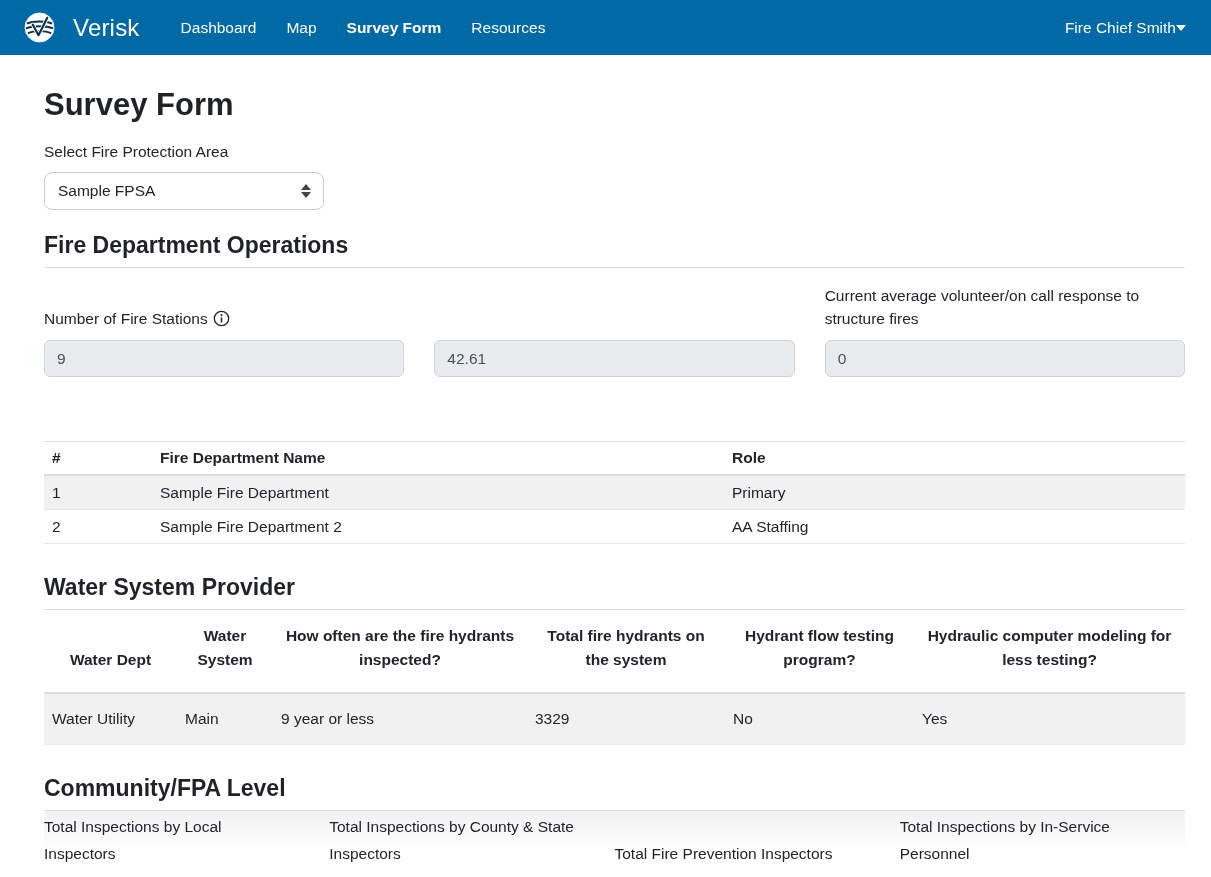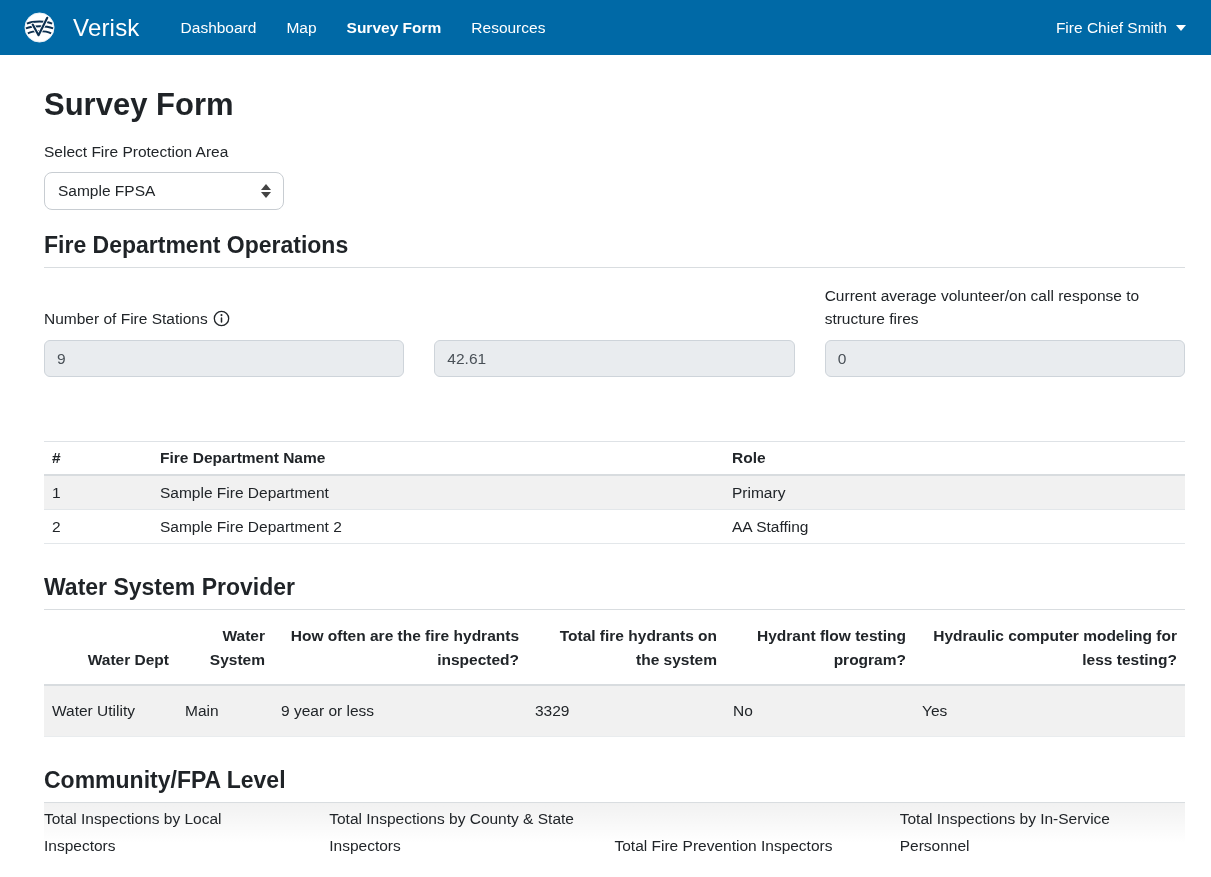--- a/index.html
+++ b/index.html
@@ -29,40 +29,39 @@
     font-size: 15.5px;
     padding: 8px 15px;
     cursor: pointer;
     white-space: nowrap;
   }
   .nav-item.active { font-weight: 700; }
   .user-menu {
     margin-left: auto;
     display: flex;
     align-items: center;
-    gap: 9px;
     font-size: 15.5px;
     cursor: pointer;
     justify-content: flex-end;
   }
   .caret-down {
     width: 0; height: 0;
     border-left: 5px solid transparent;
     border-right: 5px solid transparent;
     border-top: 6px solid #fff;
     display: inline-block;
   }
 
   
   .main { padding: 0 26px 0 44px; }
   h1 { font-size: 31px; font-weight: 700; margin-top: 32px; color: #1f2327; }
   .fpa-label { display: block; margin-top: 18px; font-size: 15.5px; line-height: 21px; }
   .select-box {
     margin-top: 10px;
-    width: 240px;
+    width: 280px;
     height: 38px;
     border: 1px solid #c8cdd2;
     border-radius: 8px;
     display: flex;
     align-items: center;
     justify-content: space-between;
     padding: 0 12px 0 13px;
     font-size: 15.5px;
     cursor: pointer;
     background: #fff;
@@ -124,24 +123,24 @@
   .dept-table tbody td {
     padding: 6px 8px;
     line-height: 21px;
     border-bottom: 1px solid #e3e7ea;
   }
   .dept-table tbody tr:nth-child(odd) { background: #f1f1f1; }
   .dept-table .col-num { width: 108px; }
   .dept-table .col-name { width: 572px; }
 
   .water-table thead th {
-    text-align: right;
+    text-align: center;
     font-weight: 700;
     vertical-align: bottom;
-    padding: 14px 8px 12px;
+    padding: 14px 8px 20px;
     line-height: 24px;
     border-bottom: 2px solid #d8dcdf;
   }
   .water-table tbody td {
     vertical-align: top;
     padding: 13px 8px;
     line-height: 24px;
     border-bottom: 1px solid #e9ecee;
   }
   .water-table tbody tr { background: #f1f1f1; }

